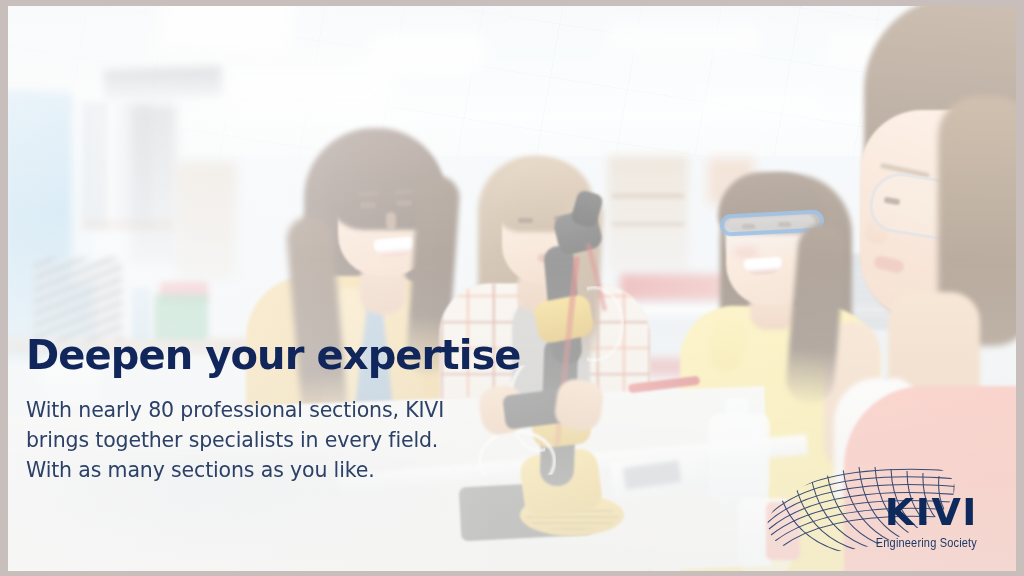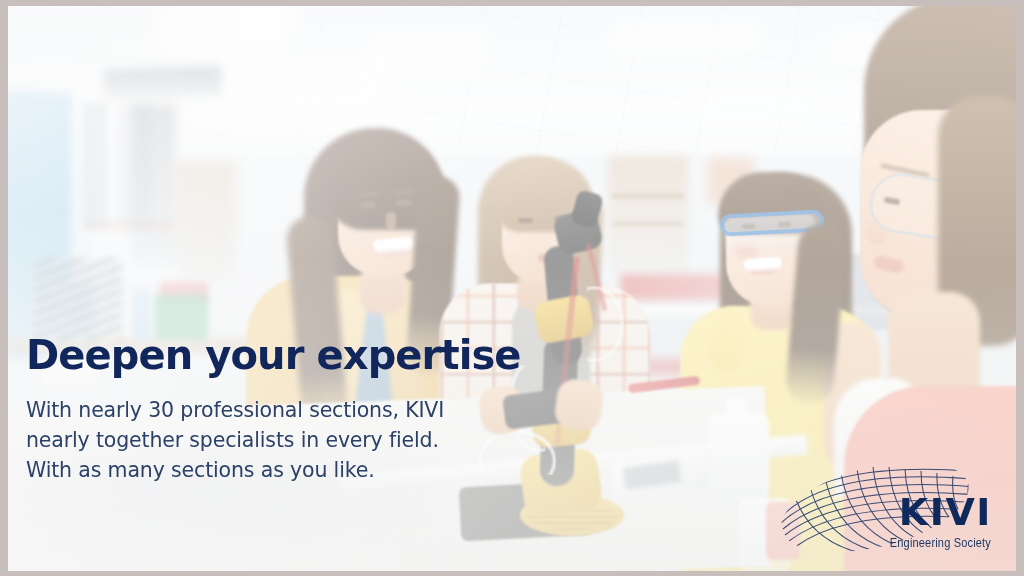--- a/index.html
+++ b/index.html
@@ -605,21 +605,21 @@
     font-weight: 400;
     line-height: 1.46;
     color: #2c4167;
     letter-spacing: -0.15px;
   }
   .subcopy span { display: block; }
 
   
   .logo {
     position: absolute;
-    right: 22px;
+    right: 36px;
     bottom: 14px;
     width: 215px;
     height: 96px;
     z-index: 30;
   }
   .logo svg { position: absolute; left: 0; top: 0; }
   .logo-word {
     position: absolute;
     right: 2px;
     bottom: 26px;
@@ -787,22 +787,22 @@
     <div class="controller"></div>
     <div class="hand-r"></div>
 
     <div class="wash"></div>
     <div class="wash2"></div>
     <div class="wash-left"></div>
 
     <div class="copy">
       <h1 class="headline">Deepen your expertise</h1>
       <p class="subcopy">
-        <span>With nearly 30 professional sections, KIVI</span>
-        <span>nearly together specialists in every field.</span>
+        <span>With nearly 80 professional sections, KIVI</span>
+        <span>brings together specialists in every field.</span>
         <span>With as many sections as you like.</span>
       </p>
     </div>
 
     <div class="logo">
       <svg width="215" height="96" viewBox="0 0 215 96">
         <defs>
           <clipPath id="domeClip">
             <ellipse cx="96" cy="46" rx="96" ry="40" transform="rotate(-14 96 46)"></ellipse>
           </clipPath>

